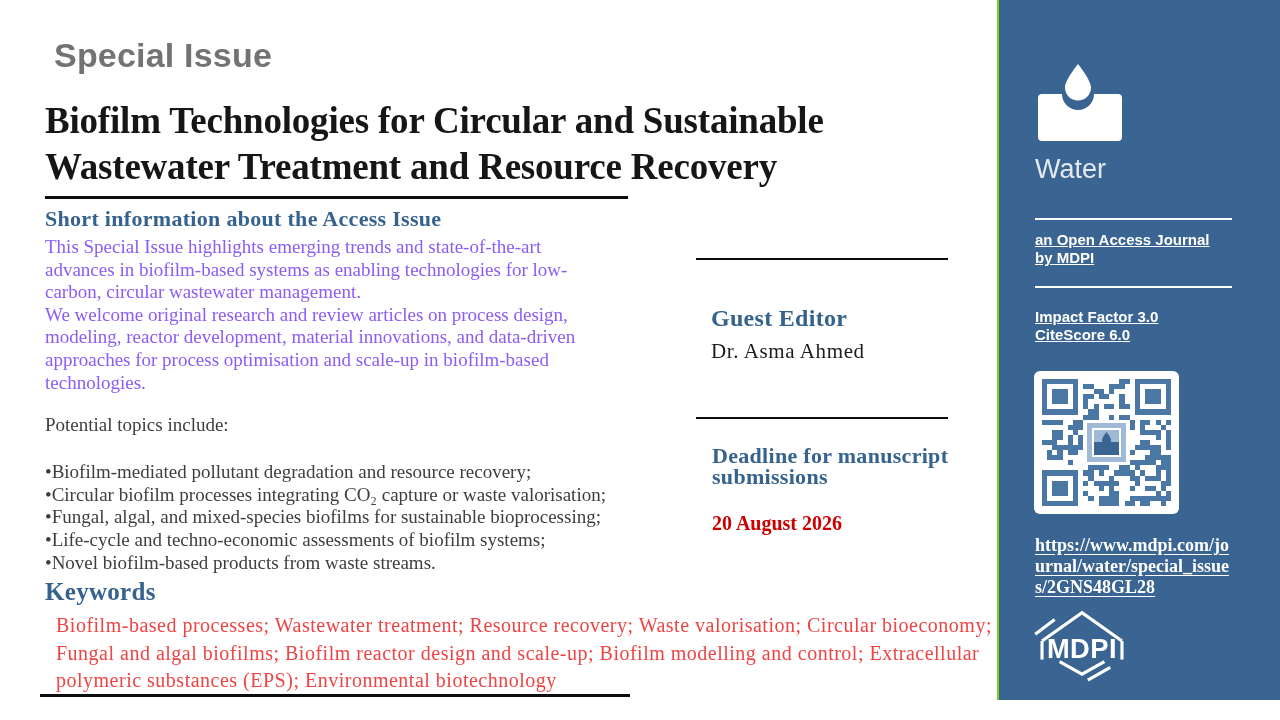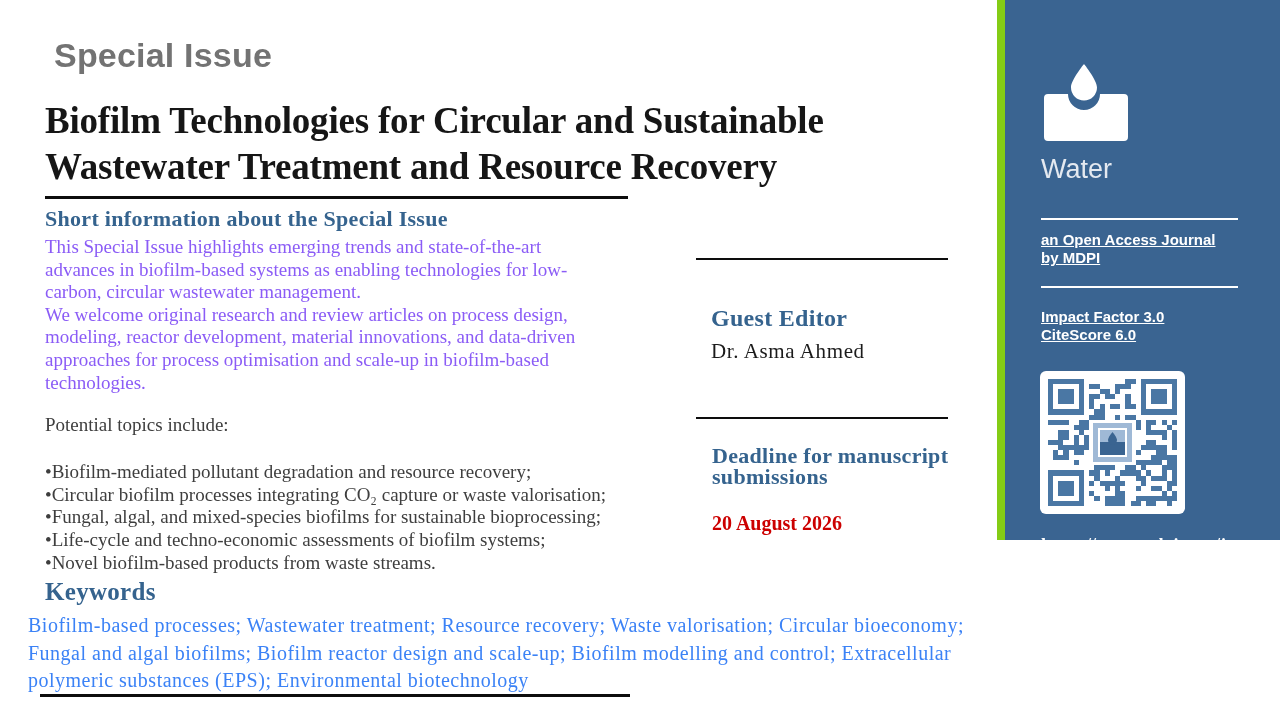--- a/index.html
+++ b/index.html
@@ -14,36 +14,36 @@
     font-weight:700;font-size:34px;color:#737373;letter-spacing:.2px;}
   .title{left:45px;top:98px;font-weight:700;font-size:37px;line-height:46px;
     color:#161616;letter-spacing:-.2px;white-space:nowrap;}
   .title-underline{left:45px;top:196px;width:583px;height:2.5px;background:#0d0d0d;}
   .sec-heading{font-weight:700;color:#35638E;letter-spacing:.3px;}
   .short-heading{left:45px;top:206px;font-size:22px;}
   .body-text{left:45px;top:236px;font-size:19px;line-height:22.6px;color:#8b5cf6;white-space:nowrap;}
   .topics-intro{left:45px;top:414px;font-size:19px;color:#3E3E3E;}
   .topics{left:45px;top:461px;font-size:19px;line-height:22.7px;color:#3E3E3E;white-space:nowrap;}
   .kw-heading{left:45px;top:578px;font-size:25px;}
-  .kw-text{left:28px;top:612px;font-size:20px;line-height:27.5px;color:#3b82f6;
+  .kw-text{left:56px;top:612px;font-size:20px;line-height:27.5px;color:#ef4444;
     letter-spacing:.5px;white-space:nowrap;}
   .kw-underline{left:40px;top:694px;width:590px;height:3px;background:#0d0d0d;}
 
   
   .rule{height:2px;background:#0d0d0d;}
   .sep1{left:696px;top:258px;width:252px;}
   .sep2{left:696px;top:417px;width:252px;}
   .ge-heading{left:711px;top:305px;font-size:24px;}
   .ge-name{left:711px;top:339px;font-size:21px;color:#1b1b1b;letter-spacing:.6px;}
   .dl-heading{left:712px;top:445px;font-size:22px;line-height:21px;}
   .dl-date{left:712px;top:512px;font-weight:700;font-size:20px;color:#CC0000;}
 
   
-  .sidebar{left:997px;top:0;width:283px;height:540px;background:#3A6491;
-    border-left:8px solid #84cc16;box-sizing:border-box;}
+  .sidebar{left:997px;top:0;width:283px;height:700px;background:#3A6491;
+    border-left:2px solid #84cc16;box-sizing:border-box;}
   .sidebar .abs{position:absolute;}
   .journal-name{left:36px;top:154px;font-family:"Liberation Sans",sans-serif;
     font-size:27px;color:#E4E9F0;}
   .sb-rule{left:36px;width:197px;height:2px;background:#ffffff;}
   .sb-rule1{top:218px;} .sb-rule2{top:286px;}
   .sb-text{left:36px;font-family:"Liberation Sans",sans-serif;font-weight:700;
     font-size:15px;line-height:18px;color:#ffffff;text-decoration:underline;}
   .tagline{top:231px;} .metrics{top:308px;}
   .qr{left:35px;top:371px;width:145px;height:143px;background:#ffffff;border-radius:6px;}
   .qr svg{position:absolute;left:8px;top:8px;}
@@ -59,21 +59,21 @@
 <div id="canvas">
 
   <div class="abs si-label">Special Issue</div>
 
   <div class="abs title">
     <div>Biofilm Technologies for Circular and Sustainable</div>
     <div>Wastewater Treatment and Resource Recovery</div>
   </div>
   <div class="abs title-underline"></div>
 
-  <div class="abs sec-heading short-heading">Short information about the Special Issue</div>
+  <div class="abs sec-heading short-heading">Short information about the Access Issue</div>
 
   <div class="abs body-text">
     <div>This Special Issue highlights emerging trends and state-of-the-art</div>
     <div>advances in biofilm-based systems as enabling technologies for low-</div>
     <div>carbon, circular wastewater management.</div>
     <div>We welcome original research and review articles on process design,</div>
     <div>modeling, reactor development, material innovations, and data-driven</div>
     <div>approaches for process optimisation and scale-up in biofilm-based</div>
     <div>technologies.</div>
   </div>

